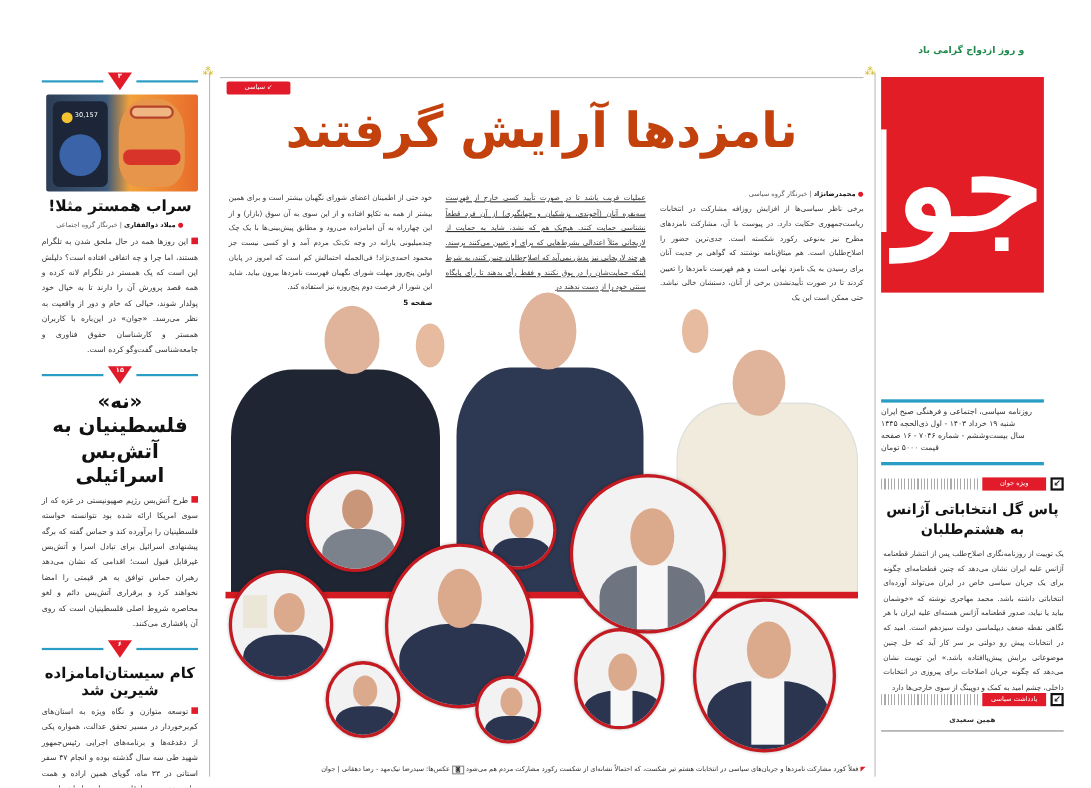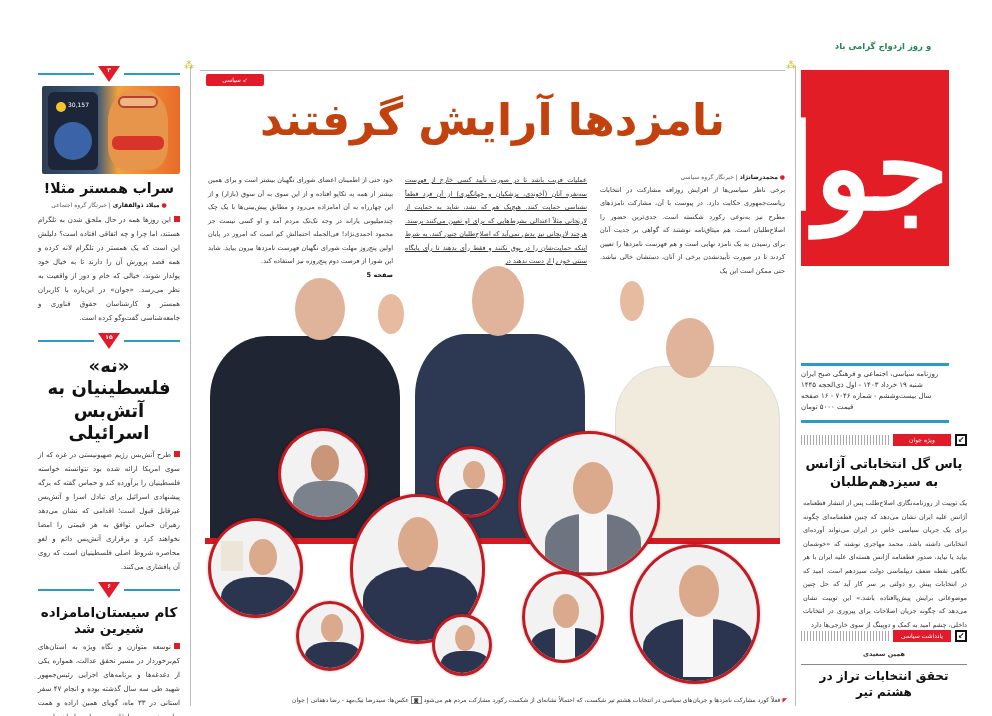--- a/index.html
+++ b/index.html
@@ -92,31 +92,30 @@
     <div>سال بیست‌وششم - شماره ۷۰۴۶ - ۱۶ صفحه</div>
     <div>قیمت ۵۰۰۰ تومان</div>
   </div>
   <div class="blue-rule" style="top:420px"></div>
 
   <div class="r-tagrow" style="top:434px">
     <div class="hatch"></div>
     <div class="tag">ویژه جوان</div>
     <div class="arr">↙</div>
   </div>
-  <div class="r-headline" style="top:455px">پاس گل انتخاباتی آژانس به سیزدهم‌طلبان</div>
+  <div class="r-headline" style="top:455px">پاس گل انتخاباتی آژانس به هشتم‌طلبان</div>
   <div class="r-body">یک توییت از روزنامه‌نگاری اصلاح‌طلب پس از انتشار قطعنامه آژانس علیه ایران نشان می‌دهد که چنین قطعنامه‌ای چگونه برای یک جریان سیاسی خاص در ایران می‌تواند آورده‌ای انتخاباتی داشته باشد. محمد مهاجری نوشته که «خوشمان بیاید یا نیاید، صدور قطعنامه آژانس هسته‌ای علیه ایران با هر نگاهی نقطه ضعف دیپلماسی دولت سیزدهم است. امید که در انتخابات پیش رو دولتی بر سر کار آید که حل چنین موضوعاتی برایش پیش‌پاافتاده باشد.» این توییت نشان می‌دهد که چگونه جریان اصلاحات برای پیروزی در انتخابات داخلی، چشم امید به کمک و دوپینگ از سوی خارجی‌ها دارد</div>
 
   <div class="r-tagrow" style="top:630px">
     <div class="hatch"></div>
     <div class="tag">یادداشت سیاسی</div>
     <div class="arr">↙</div>
   </div>
   <div class="r-author">همین سعیدی</div>
   <div class="r-thinrule"></div>
-  <div class="r-headline" style="top:668px; font-size:12px;">تحقق انتخابات تراز در هشتم تیر</div>
 </div>
 <div id="right-divider"></div>
 <div class="yellow-dots" style="left:786px; top:60px;">⁂</div>
 <div class="yellow-dots" style="left:184px; top:60px;">⁂</div>
 
 <div id="left-col">
   <div class="l-section">
     <div class="sec-marker">
       <div class="line l"></div>
       <div class="tri"></div>

